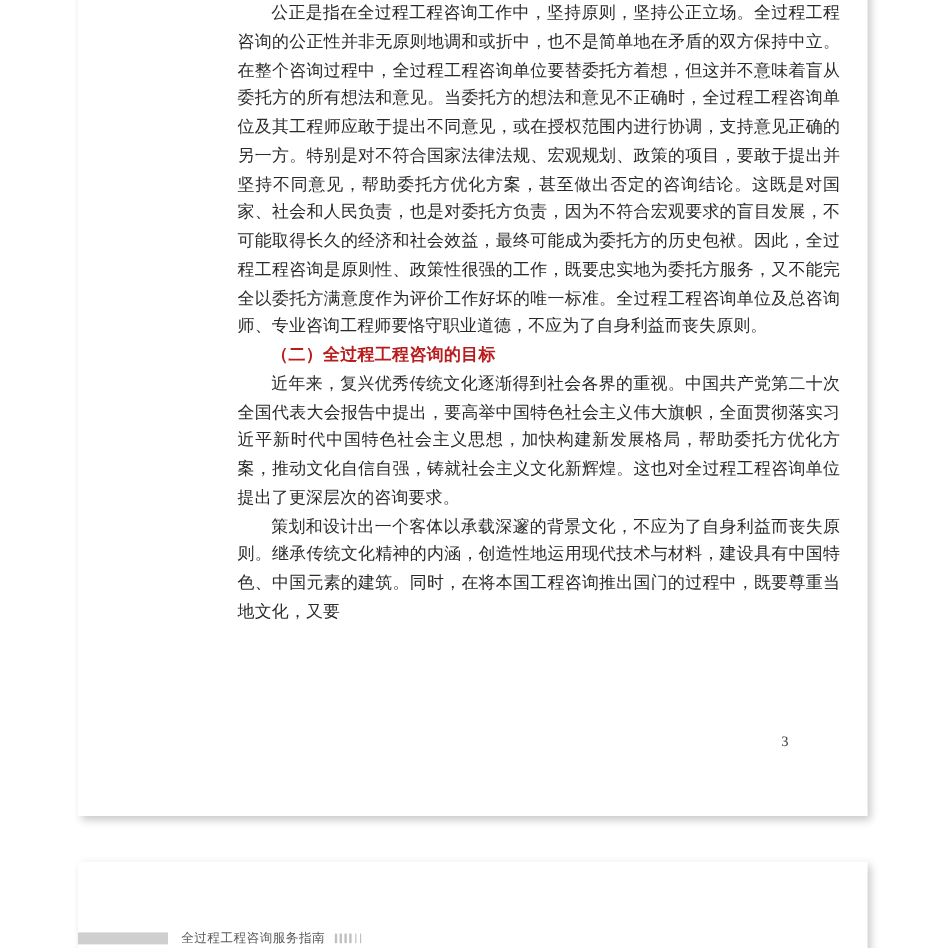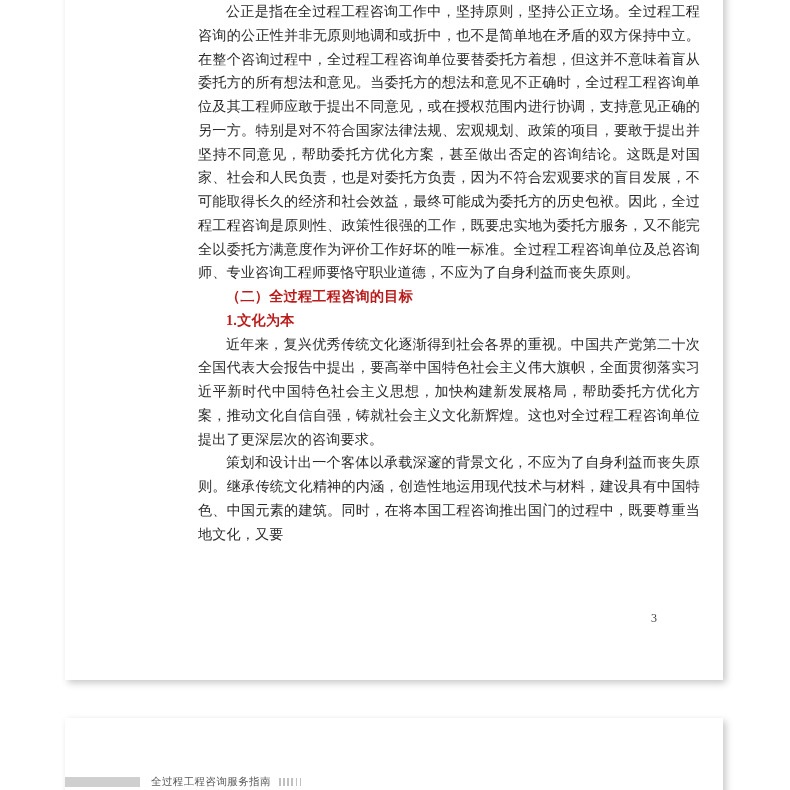--- a/index.html
+++ b/index.html
@@ -124,21 +124,20 @@
   }
 </style>
 </head>
 <body>
 
 <div class="page" id="page-one">
 
   <div class="text-column">
     <p class="para">公正是指在全过程工程咨询工作中，坚持原则，坚持公正立场。全过程工程咨询的公正性并非无原则地调和或折中，也不是简单地在矛盾的双方保持中立。在整个咨询过程中，全过程工程咨询单位要替委托方着想，但这并不意味着盲从委托方的所有想法和意见。当委托方的想法和意见不正确时，全过程工程咨询单位及其工程师应敢于提出不同意见，或在授权范围内进行协调，支持意见正确的另一方。特别是对不符合国家法律法规、宏观规划、政策的项目，要敢于提出并坚持不同意见，帮助委托方优化方案，甚至做出否定的咨询结论。这既是对国家、社会和人民负责，也是对委托方负责，因为不符合宏观要求的盲目发展，不可能取得长久的经济和社会效益，最终可能成为委托方的历史包袱。因此，全过程工程咨询是原则性、政策性很强的工作，既要忠实地为委托方服务，又不能完全以委托方满意度作为评价工作好坏的唯一标准。全过程工程咨询单位及总咨询师、专业咨询工程师要恪守职业道德，不应为了自身利益而丧失原则。</p>
     <p class="heading">（二）全过程工程咨询的目标</p>
-    <p class="heading">1.文化为本</p>
     <p class="para">近年来，复兴优秀传统文化逐渐得到社会各界的重视。中国共产党第二十次全国代表大会报告中提出，要高举中国特色社会主义伟大旗帜，全面贯彻落实习近平新时代中国特色社会主义思想，加快构建新发展格局，帮助委托方优化方案，推动文化自信自强，铸就社会主义文化新辉煌。这也对全过程工程咨询单位提出了更深层次的咨询要求。</p>
     <p class="para">策划和设计出一个客体以承载深邃的背景文化，不应为了自身利益而丧失原则。继承传统文化精神的内涵，创造性地运用现代技术与材料，建设具有中国特色、中国元素的建筑。同时，在将本国工程咨询推出国门的过程中，既要尊重当地文化，又要</p>
   </div>
 
   <div class="folio">3</div>
 </div>
 
 <div class="page" id="page-two">
   <div class="running-head">
     <span class="rh-bar"></span>

